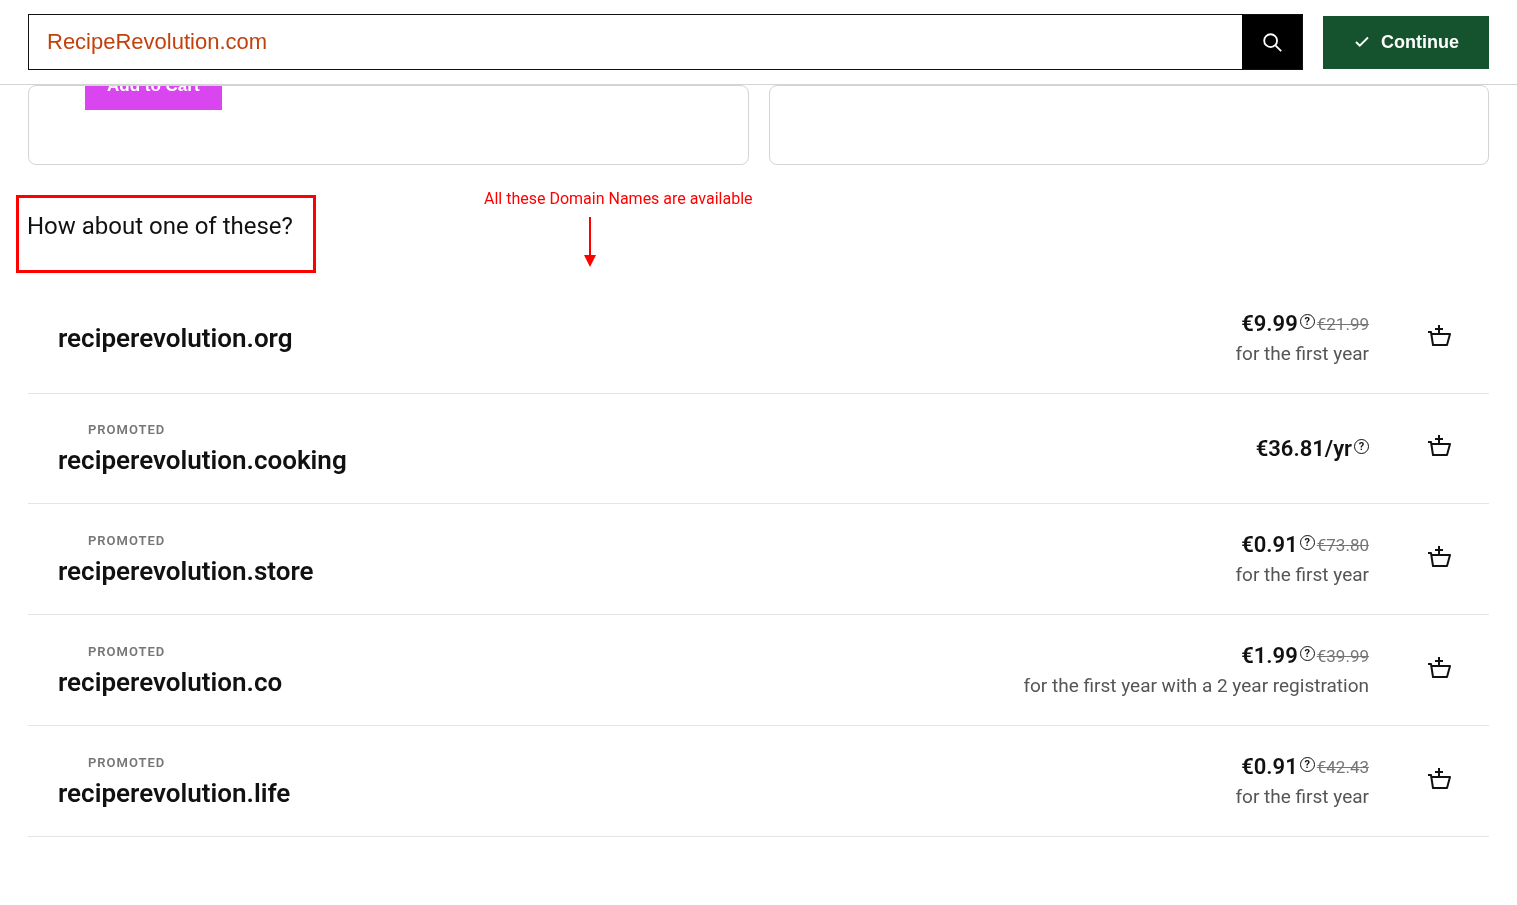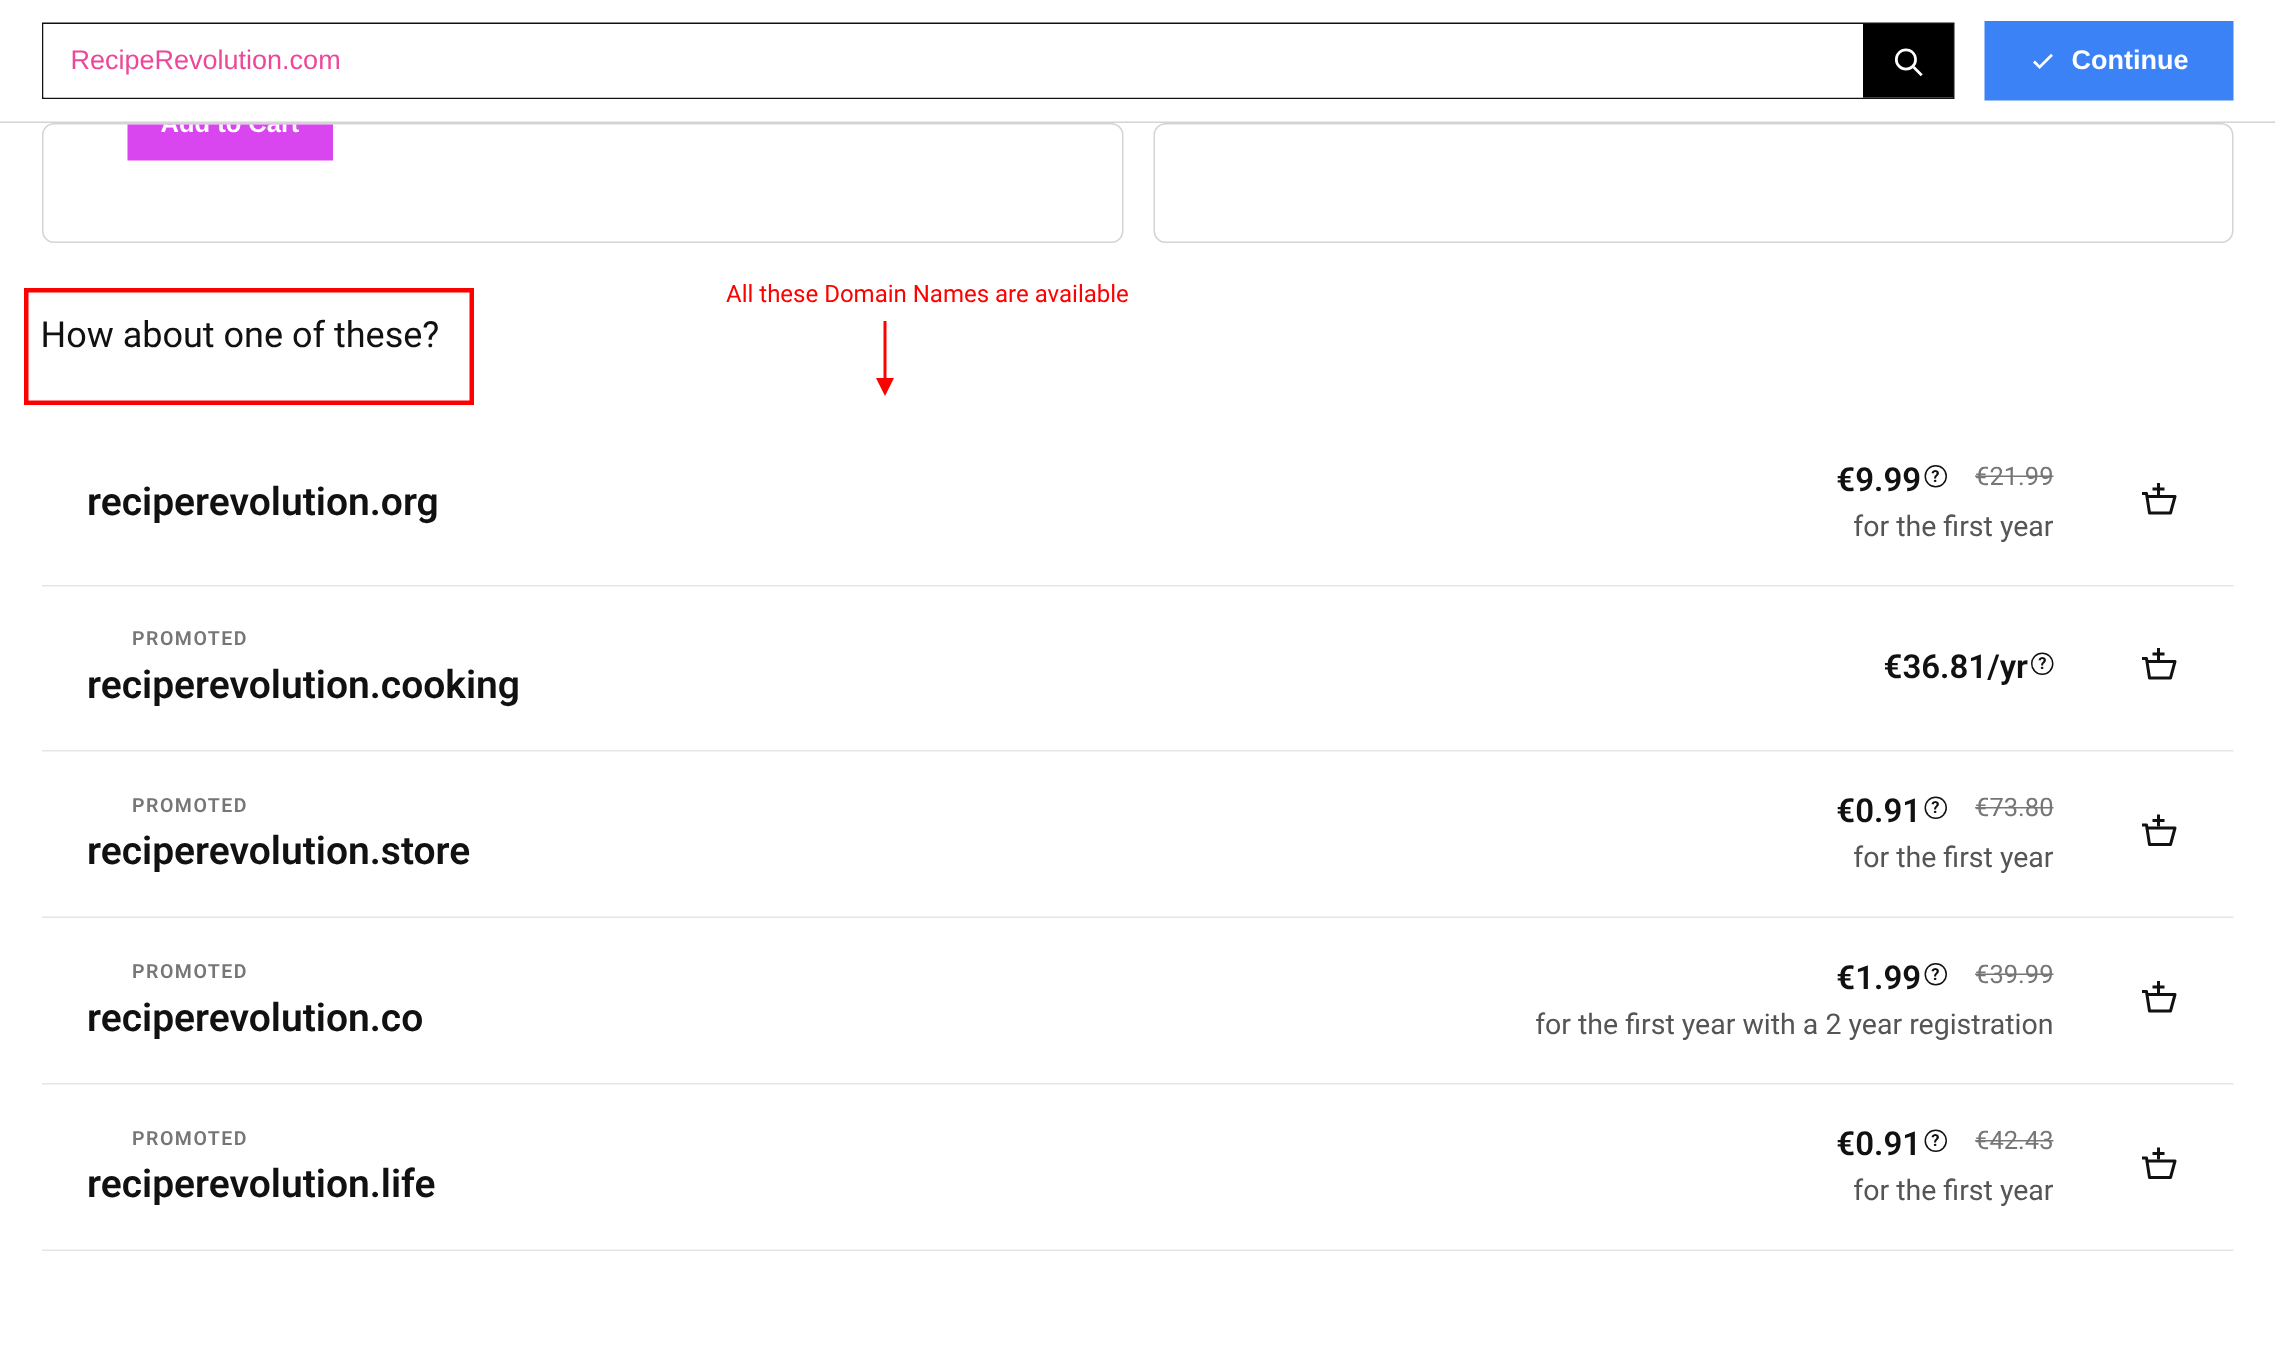--- a/index.html
+++ b/index.html
@@ -23,41 +23,41 @@
   .search-wrap {
     flex: 1;
     display: flex;
     border: 1px solid #111;
   }
   .search-input {
     flex: 1;
     border: none;
     outline: none;
     padding: 14px 18px;
-    font-size: 18px;
-    color: #ec4899;
+    font-size: 22px;
+    color: #c2410c;
     background: #fff;
   }
   .search-btn {
     width: 60px;
     background: #000;
     border: none;
     display: flex;
     align-items: center;
     justify-content: center;
     cursor: pointer;
   }
   .search-btn svg {
     width: 22px;
     height: 22px;
     stroke: #fff;
     fill: none;
   }
   .continue-btn {
-    background: #3b82f6;
+    background: #14532d;
     border: none;
     color: #fff;
     font-weight: 600;
     font-size: 18px;
     padding: 16px 30px;
     cursor: pointer;
     display: flex;
     align-items: center;
     gap: 10px;
   }
@@ -148,22 +148,22 @@
     color: #111;
   }
   .price-block {
     text-align: right;
     margin-right: 50px;
     min-width: 290px;
   }
   .price-line {
     display: flex;
     justify-content: flex-end;
-    align-items: flex-start;
-    gap: 19px;
+    align-items: center;
+    gap: 2px;
   }
   .price-main {
     font-size: 22px;
     font-weight: 600;
     color: #111;
     display: inline-flex;
     align-items: baseline;
   }
   .info-icon {
     display: inline-flex;

